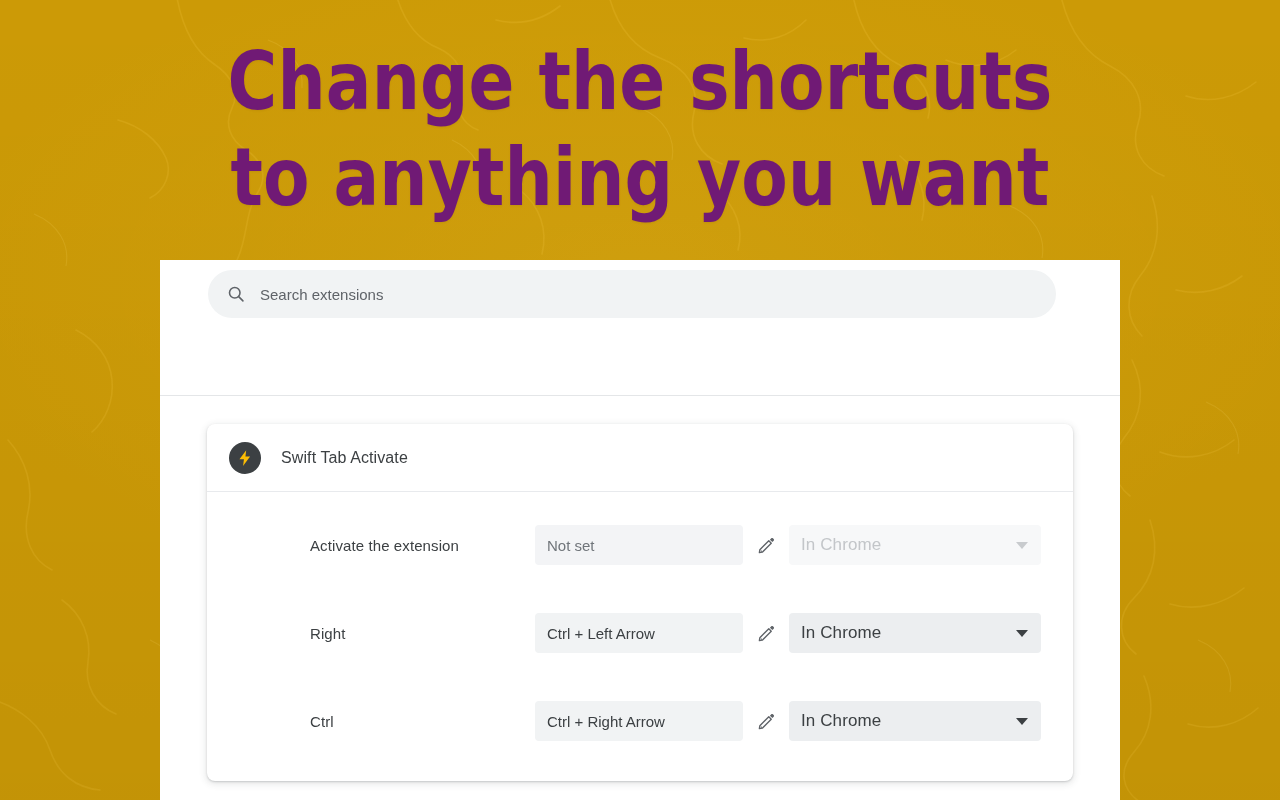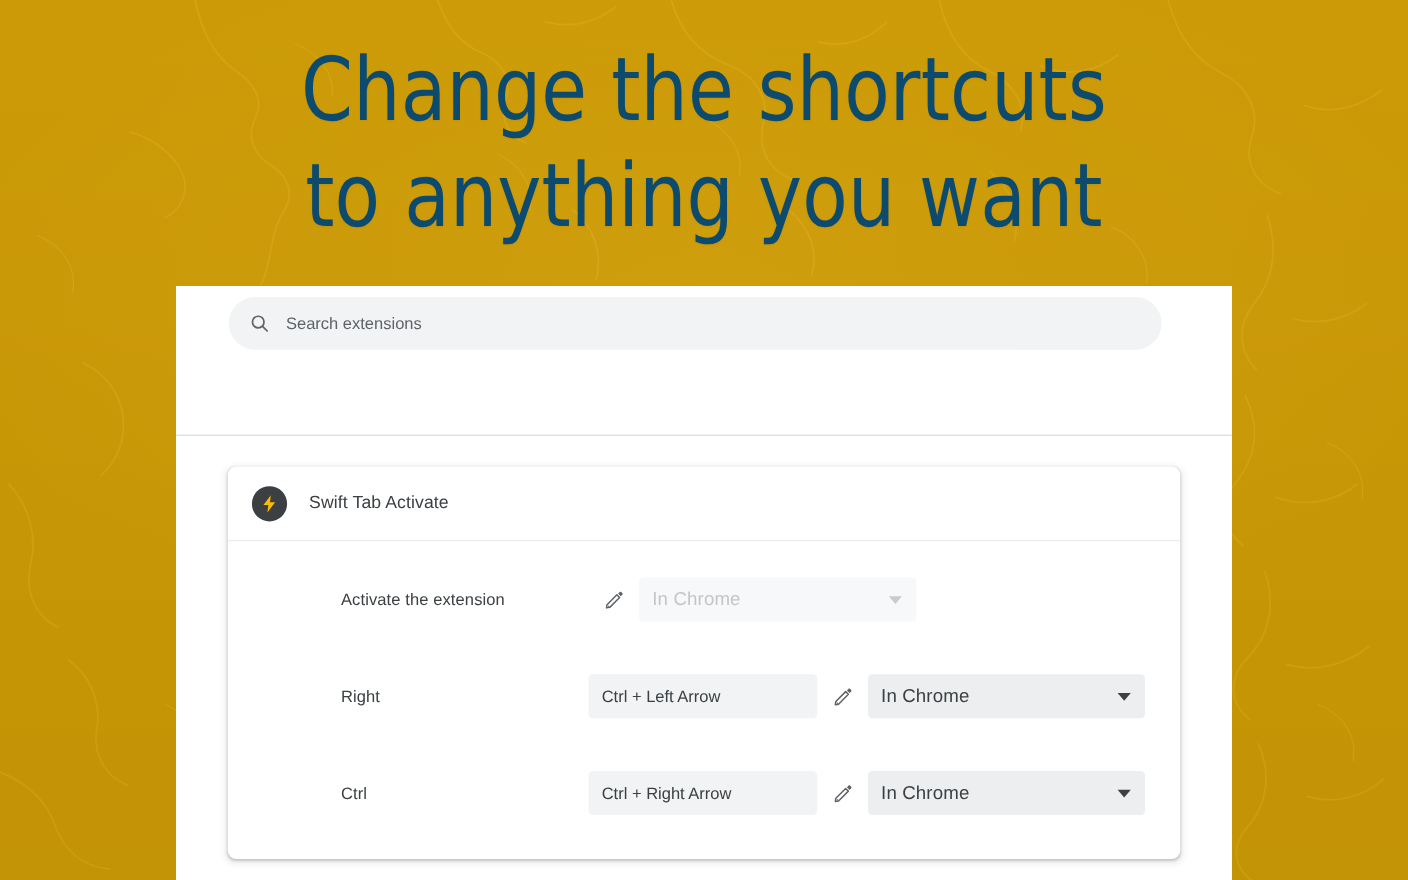--- a/index.html
+++ b/index.html
@@ -38,23 +38,23 @@
     pointer-events: none;
   }
 
   
   .headline {
     position: absolute;
     top: 34px;
     left: 0;
     width: 1280px;
     text-align: center;
-    color: #0c4a6e;
+    color: #701a75;
     font-family: "DejaVu Sans Condensed", "Liberation Sans Narrow", "Liberation Sans", sans-serif;
-    font-weight: 400;
+    font-weight: 700;
     font-size: 80px;
     line-height: 96px;
     letter-spacing: 0.2px;
     -webkit-font-smoothing: antialiased;
     text-shadow: 0 1px 2px rgba(120,86,0,0.12);
   }
   .headline .line { display: block; white-space: nowrap; transform: scaleX(0.94); }
 
   
   .ext-page {
@@ -304,20 +304,21 @@
             <polygon points="13.6,1.5 4.6,13.6 10.6,13.6 9.4,22.5 18.8,10.1 12.6,10.1" fill="#fbbc04"></polygon>
           </svg>
         </div>
         <div class="ext-title">Swift Tab Activate</div>
       </div>
 
       <div class="shortcut-list">
 
         <div class="shortcut-row">
           <div class="row-label">Activate the extension</div>
+          <input class="shortcut-field is-unset" type="text" readonly="" value="Not set" style="">
           <button class="edit-btn">
             <svg viewBox="0 0 24 24" aria-hidden="true">
               <path d="M3.6 17.3 L14.9 6.0 L18.0 9.1 L6.7 20.4 L3.0 21.0 Z" fill="none" stroke="currentColor" stroke-width="1.7" stroke-linejoin="round"></path>
               <path d="M16.3 4.6 L18.0 2.9 C18.6 2.3 19.5 2.3 20.1 2.9 L21.1 3.9 C21.7 4.5 21.7 5.4 21.1 6.0 L19.4 7.7 Z" fill="currentColor"></path>
               <line x1="4.9" y1="18.6" x2="6.1" y2="19.8" stroke="currentColor" stroke-width="1.3"></line>
             </svg>
           </button>
           <div class="scope-select is-disabled">
             <span class="scope-label">In Chrome</span>
             <span class="caret"></span>

